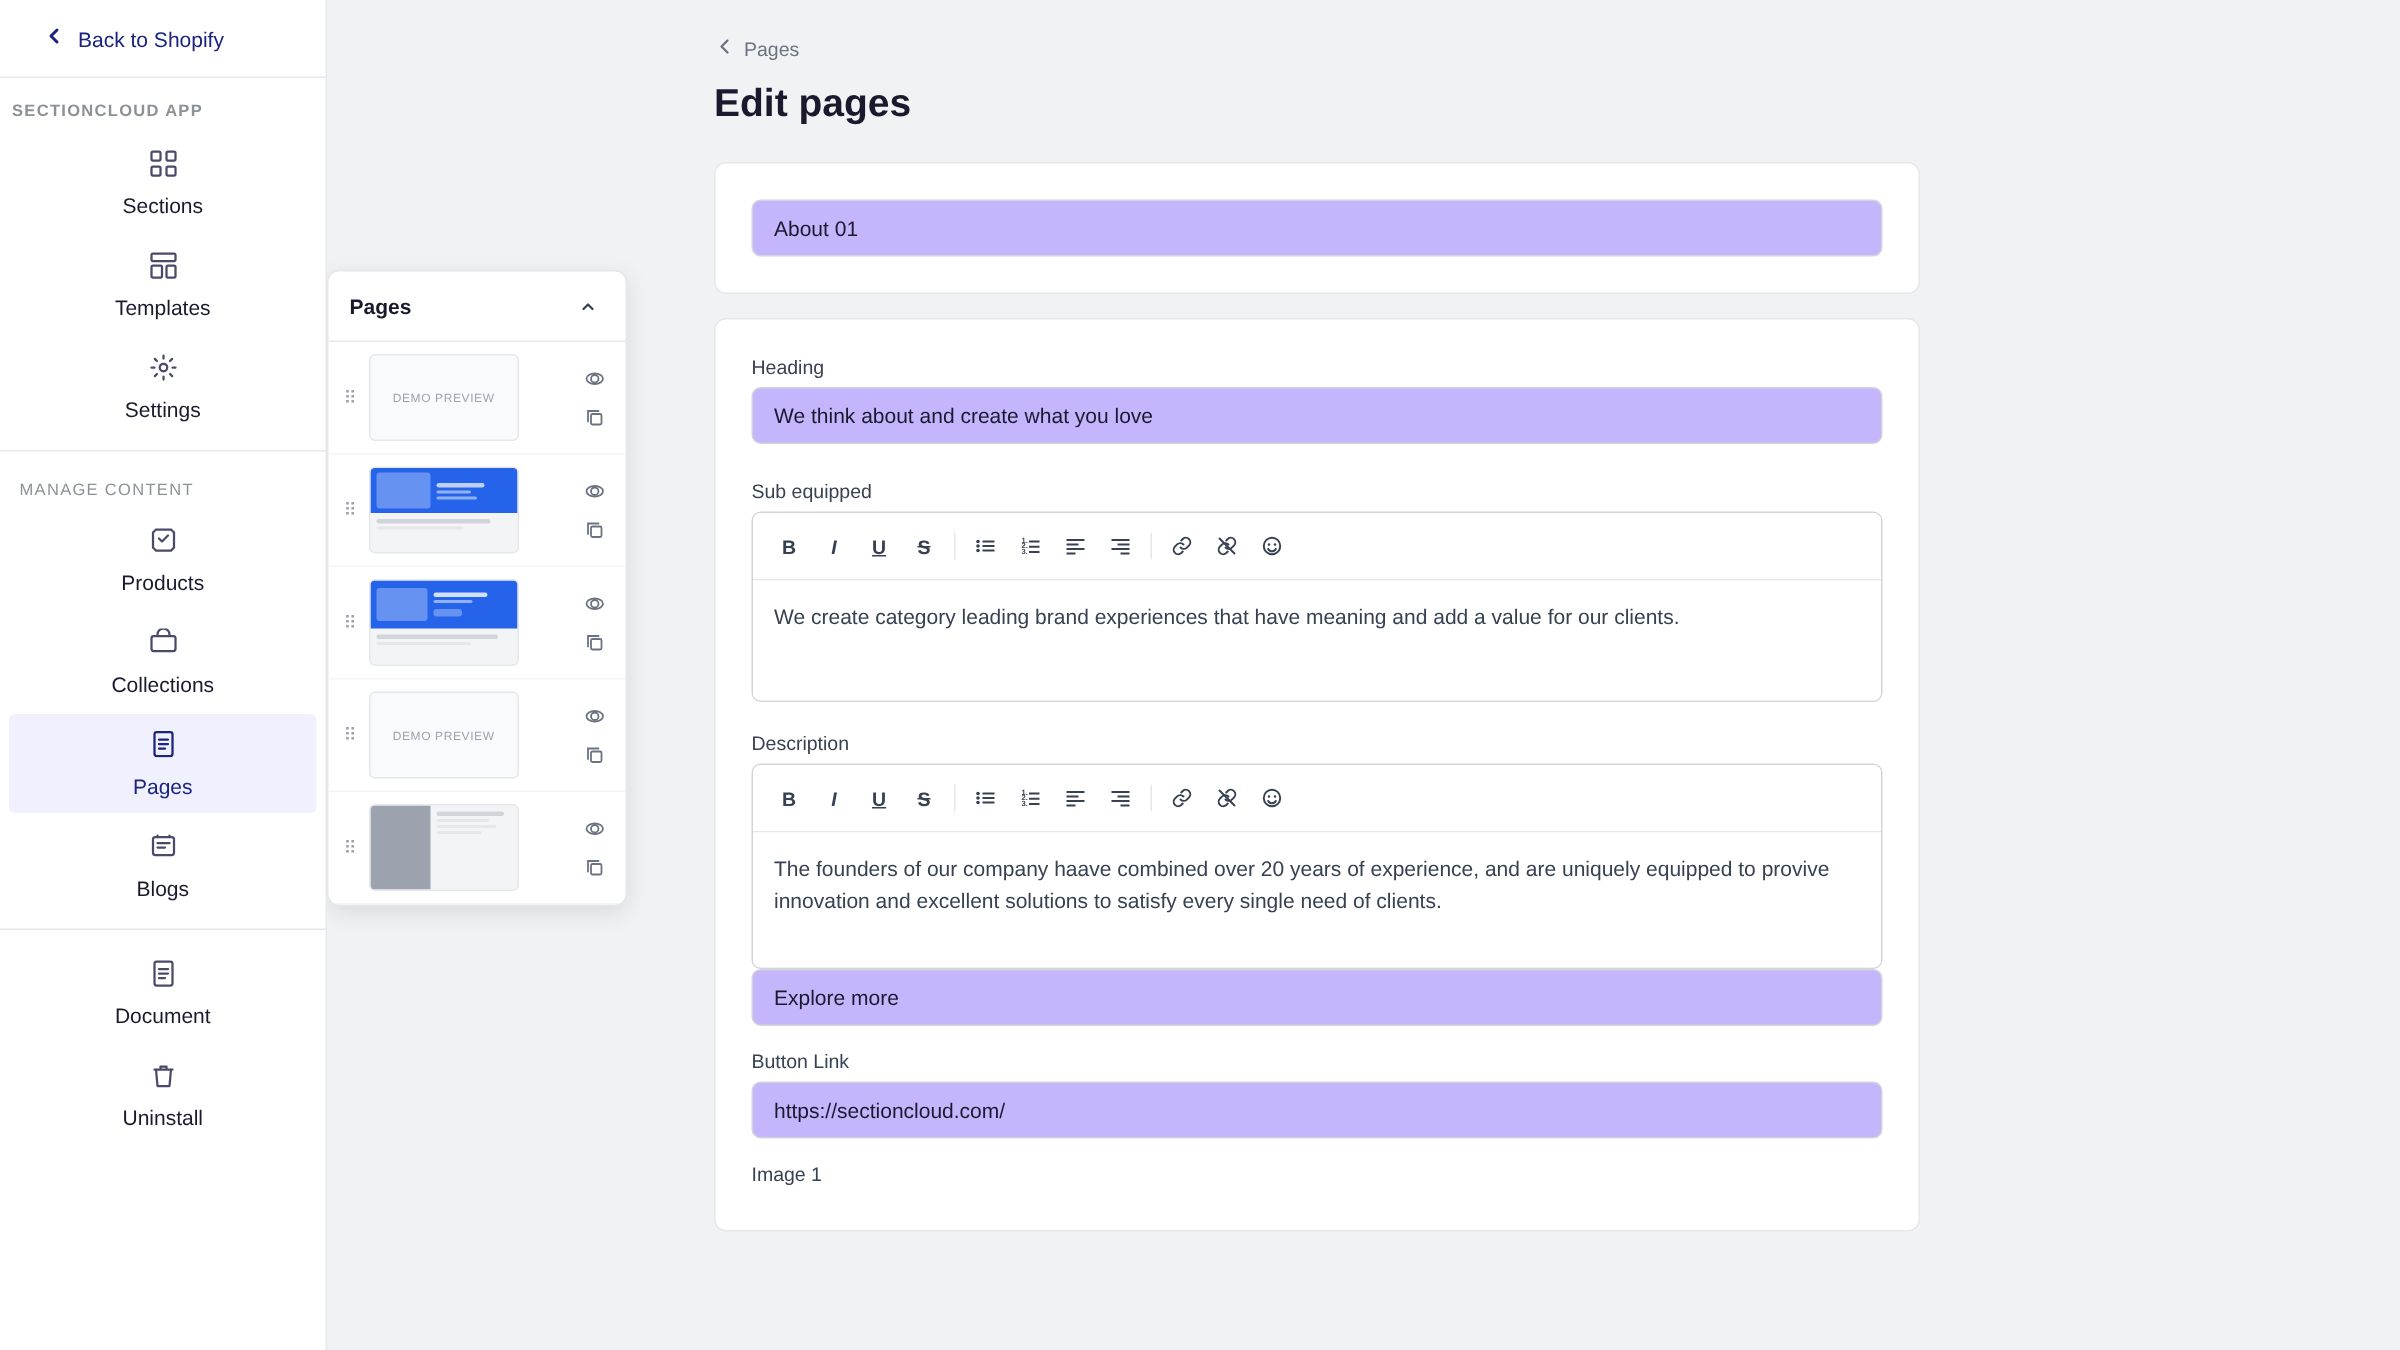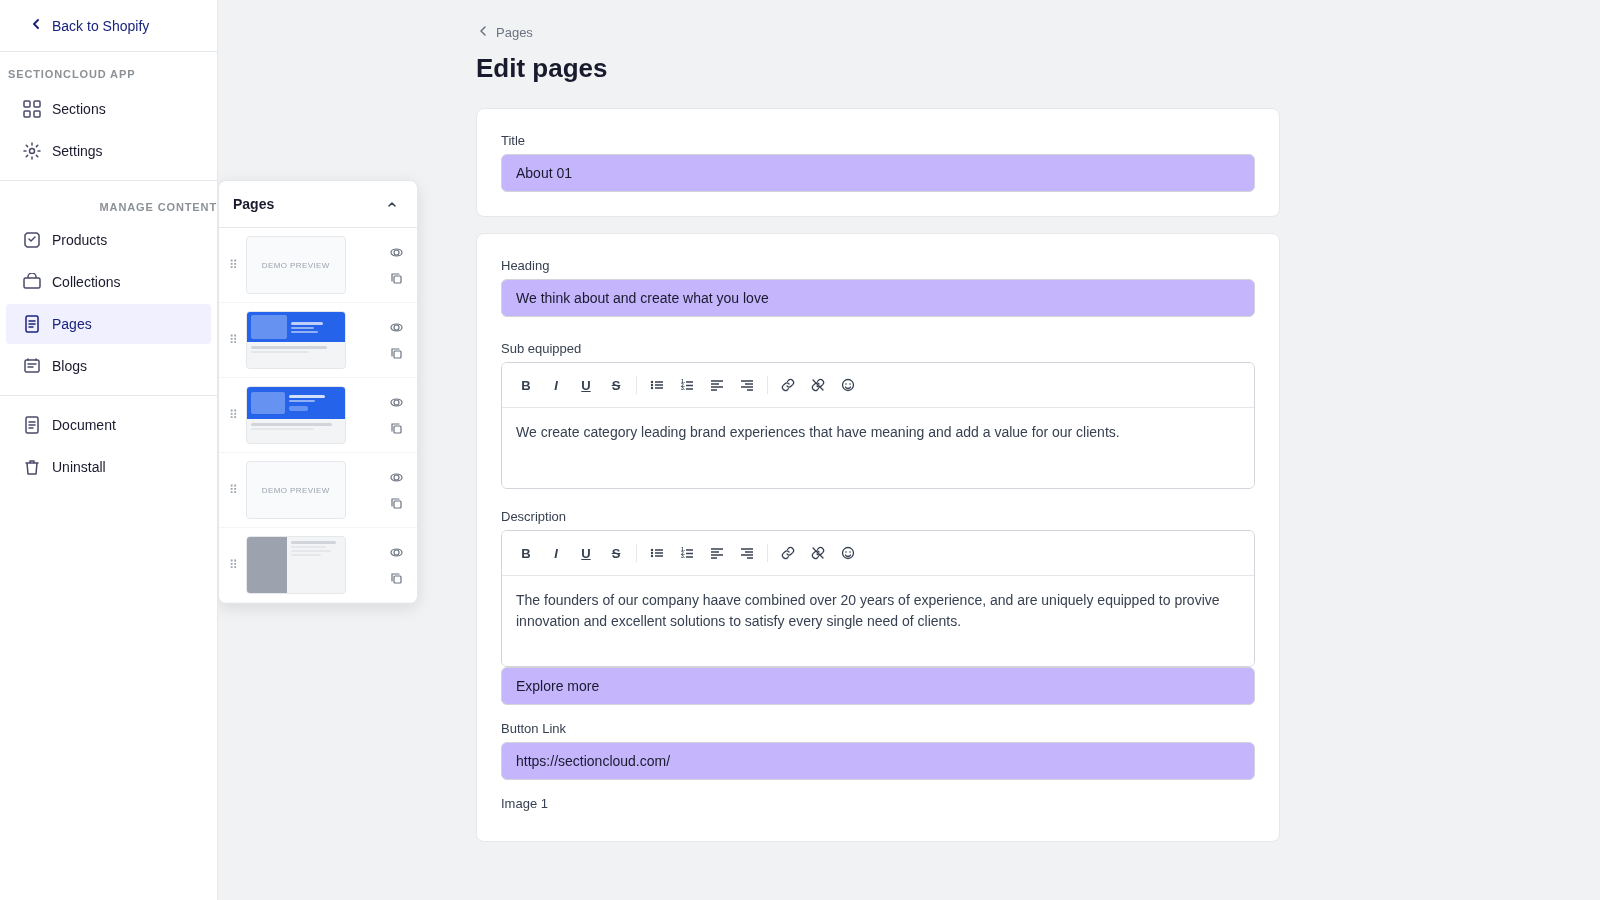--- a/index.html
+++ b/index.html
@@ -38,39 +38,39 @@
     .sidebar-item {
       display: flex;
       align-items: center;
       gap: 10px;
       padding: 10px 16px;
       color: #1a1a2e;
       font-size: 14px;
       cursor: pointer;
       border-radius: 4px;
       margin: 1px 6px;
+      flex-direction: column;
     }
     .sidebar-item.active { background: #f0f0ff; color: #1a237e; }
     .sidebar-item .icon {
       width: 20px;
       height: 20px;
       display: flex;
       align-items: center;
       justify-content: center;
       color: #4a4a6a;
     }
     .sidebar-divider { border: none; border-top: 1px solid #e5e7eb; margin: 8px 0; }
     .manage-content-label {
       font-size: 11px;
-      font-weight: 700;
+      font-weight: 400;
       color: #8c9196;
       letter-spacing: 0.08em;
-      padding: 12px 0 6px;
+      padding: 12px 13px 6px;
       text-transform: uppercase;
-      text-align: right;
     }
 
     
     .main {
       flex: 1;
       overflow-y: auto;
       padding: 0;
       position: relative;
     }
     .main-inner {
@@ -286,20 +286,30 @@
       <svg width="18" height="18" viewBox="0 0 18 18" fill="none">
           <rect x="1" y="1" width="6" height="6" rx="1" stroke="#4a4a6a" stroke-width="1.5"></rect>
           <rect x="11" y="1" width="6" height="6" rx="1" stroke="#4a4a6a" stroke-width="1.5"></rect>
           <rect x="1" y="11" width="6" height="6" rx="1" stroke="#4a4a6a" stroke-width="1.5"></rect>
           <rect x="11" y="11" width="6" height="6" rx="1" stroke="#4a4a6a" stroke-width="1.5"></rect>
         </svg>
     </span>
     <span>Sections</span>
   </div>
 
+  <div class="sidebar-item">
+    <span class="icon">
+      <svg width="18" height="18" viewBox="0 0 18 18" fill="none">
+          <rect x="1" y="1" width="16" height="5" rx="1" stroke="#4a4a6a" stroke-width="1.5"></rect>
+          <rect x="1" y="9" width="7" height="8" rx="1" stroke="#4a4a6a" stroke-width="1.5"></rect>
+          <rect x="11" y="9" width="6" height="8" rx="1" stroke="#4a4a6a" stroke-width="1.5"></rect>
+        </svg>
+    </span>
+    <span>Templates</span>
+  </div>
 
   <div class="sidebar-item">
     <span class="icon">
       <svg width="18" height="18" viewBox="0 0 18 18" fill="none">
           <circle cx="9" cy="9" r="2.5" stroke="#4a4a6a" stroke-width="1.5"></circle>
           <path d="M9 1v2M9 15v2M1 9h2M15 9h2M3.22 3.22l1.41 1.41M13.37 13.37l1.41 1.41M3.22 14.78l1.41-1.41M13.37 4.63l1.41-1.41" stroke="#4a4a6a" stroke-width="1.5" stroke-linecap="round"></path>
         </svg>
     </span>
     <span>Settings</span>
   </div>
@@ -532,21 +542,20 @@
           <svg width="14" height="14" viewBox="0 0 14 14" fill="none">
               <path d="M9 11L5 7l4-4" stroke="#6b7280" stroke-width="1.5" stroke-linecap="round" stroke-linejoin="round"></path>
             </svg>
         </span>
         <span>Pages</span>
       </div>
 
       <h1 class="page-title">Edit pages</h1>
 
       <div class="card">
-        <div class="field-label">Title</div>
         <input class="field-input" type="text" value="About 01" style="">
       </div>
 
       <div class="card">
         
         <div class="field-label">Heading</div>
         <input class="field-input" type="text" style="margin-bottom: 20px;" value="We think about and create what you love">
 
         
         <div class="field-label" style="margin-top:4px;">Sub equipped</div>

